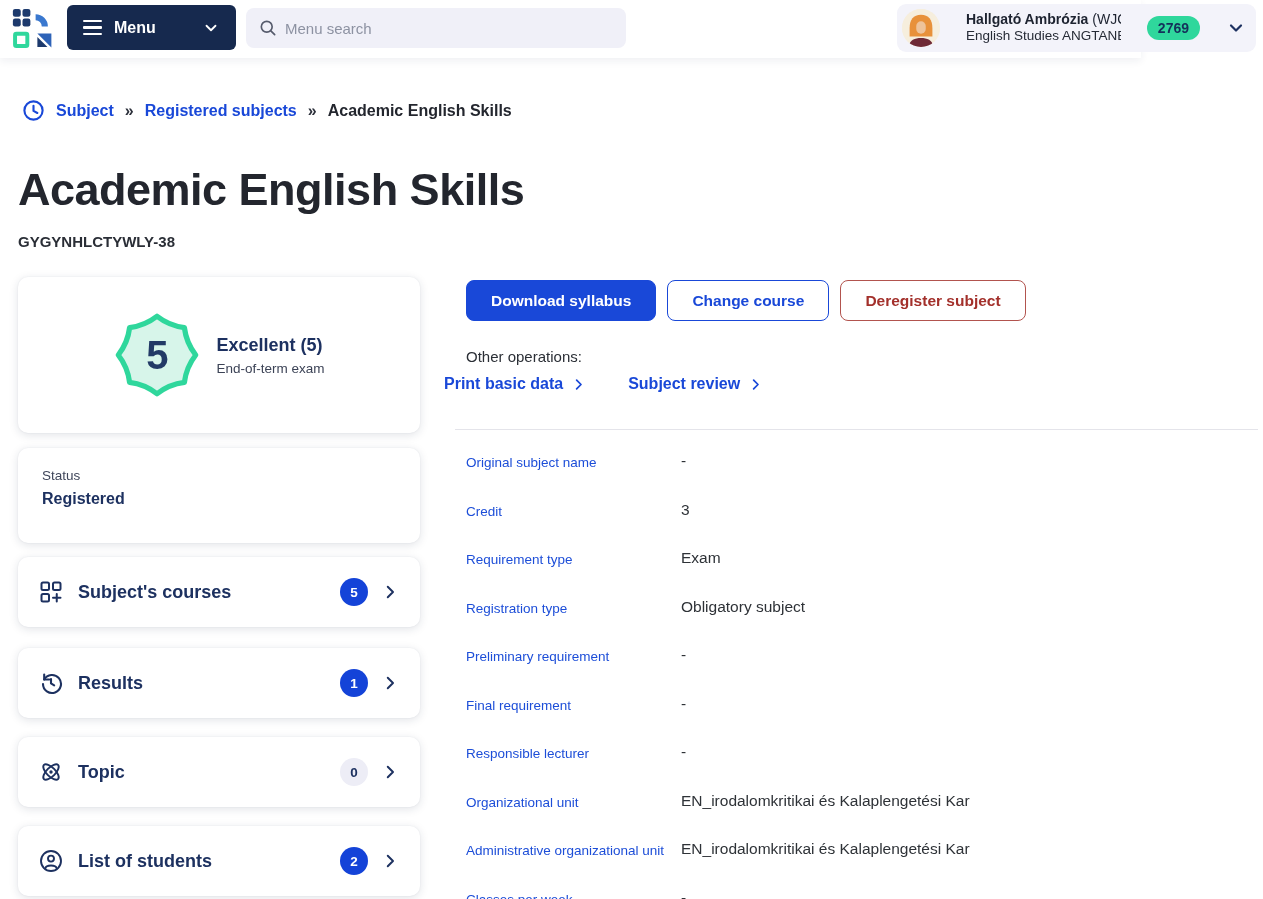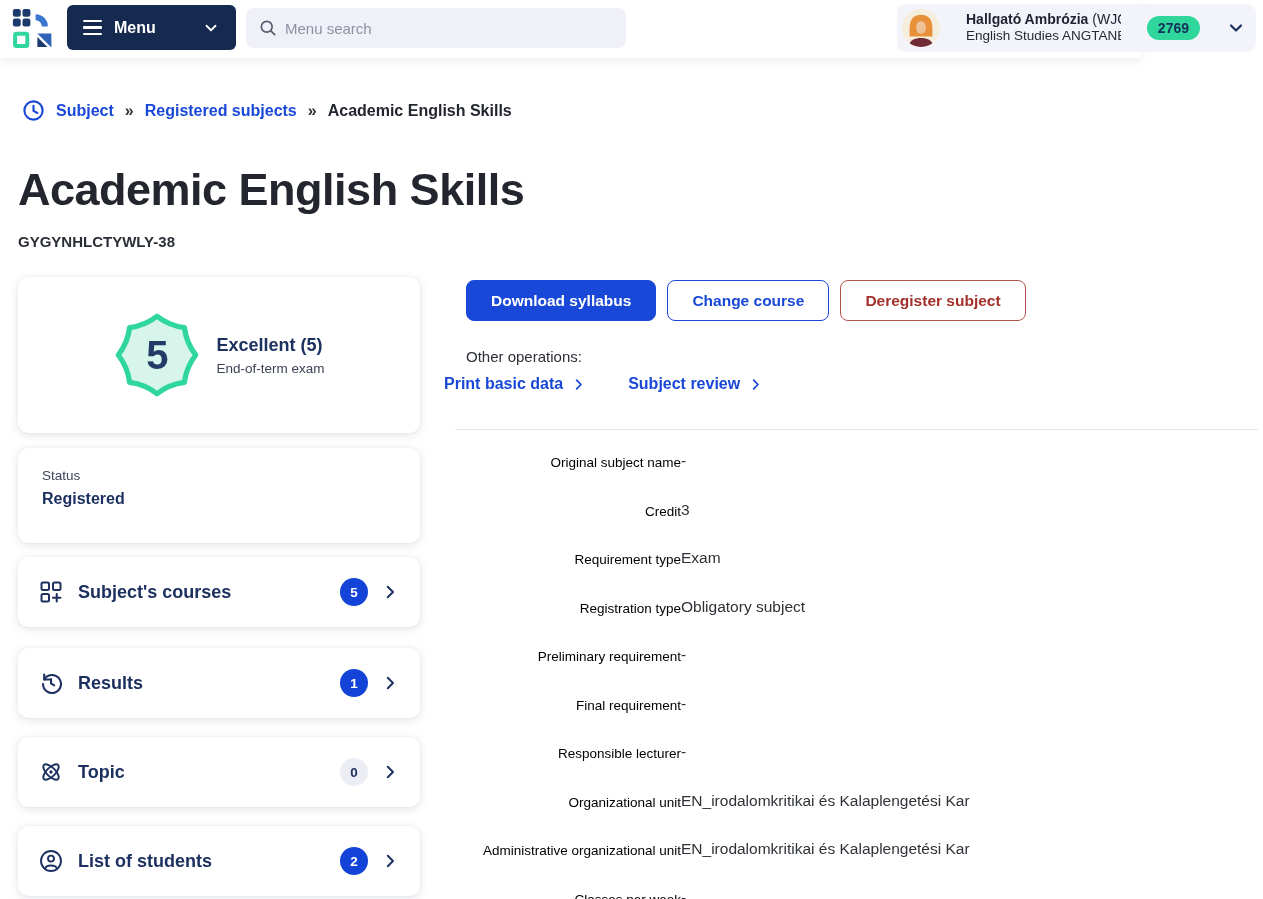--- a/index.html
+++ b/index.html
@@ -70,21 +70,21 @@
   .btn.primary { background:#1948d8; border:1px solid #1948d8; color:#fff; }
   .btn.outline-blue { background:#fff; border:1px solid #1948d8; color:#1948d8; }
   .btn.outline-red { background:#fff; border:1px solid #b2534e; color:#a3302b; }
   .other-ops { position:absolute; left:466px; top:348px; font-size:15px; color:#2b2f36; }
   .op-links { position:absolute; left:444px; top:375px; display:flex; gap:42px; }
   .op-link { display:flex; align-items:center; gap:8px; color:#1948d8; font-size:16px;
              font-weight:700; cursor:pointer; }
   .divider { position:absolute; left:455px; top:429px; width:803px; height:1px; background:#e4e4ea; }
   .details { position:absolute; left:466px; top:452px; width:792px; }
   .detail-row { display:grid; grid-template-columns:215px 1fr; margin-bottom:29px; }
-  .detail-label { font-size:13.5px; color:#000000; line-height:1.3; padding-top:2px;text-align:right; }
+  .detail-label { font-size:13.5px; color:#1d4ed8; line-height:1.3; padding-top:2px; }
   .detail-value { font-size:15.5px; color:#2e3237; }
   svg { display:block; }
 </style>
 </head>
 <body>
 
 <div class="topbar">
   <div class="logo">
     <svg viewBox="0 0 48 48" width="42" height="42">
       <rect x="1" y="1" width="9" height="9" rx="2.5" fill="#1d3a6d"></rect>

